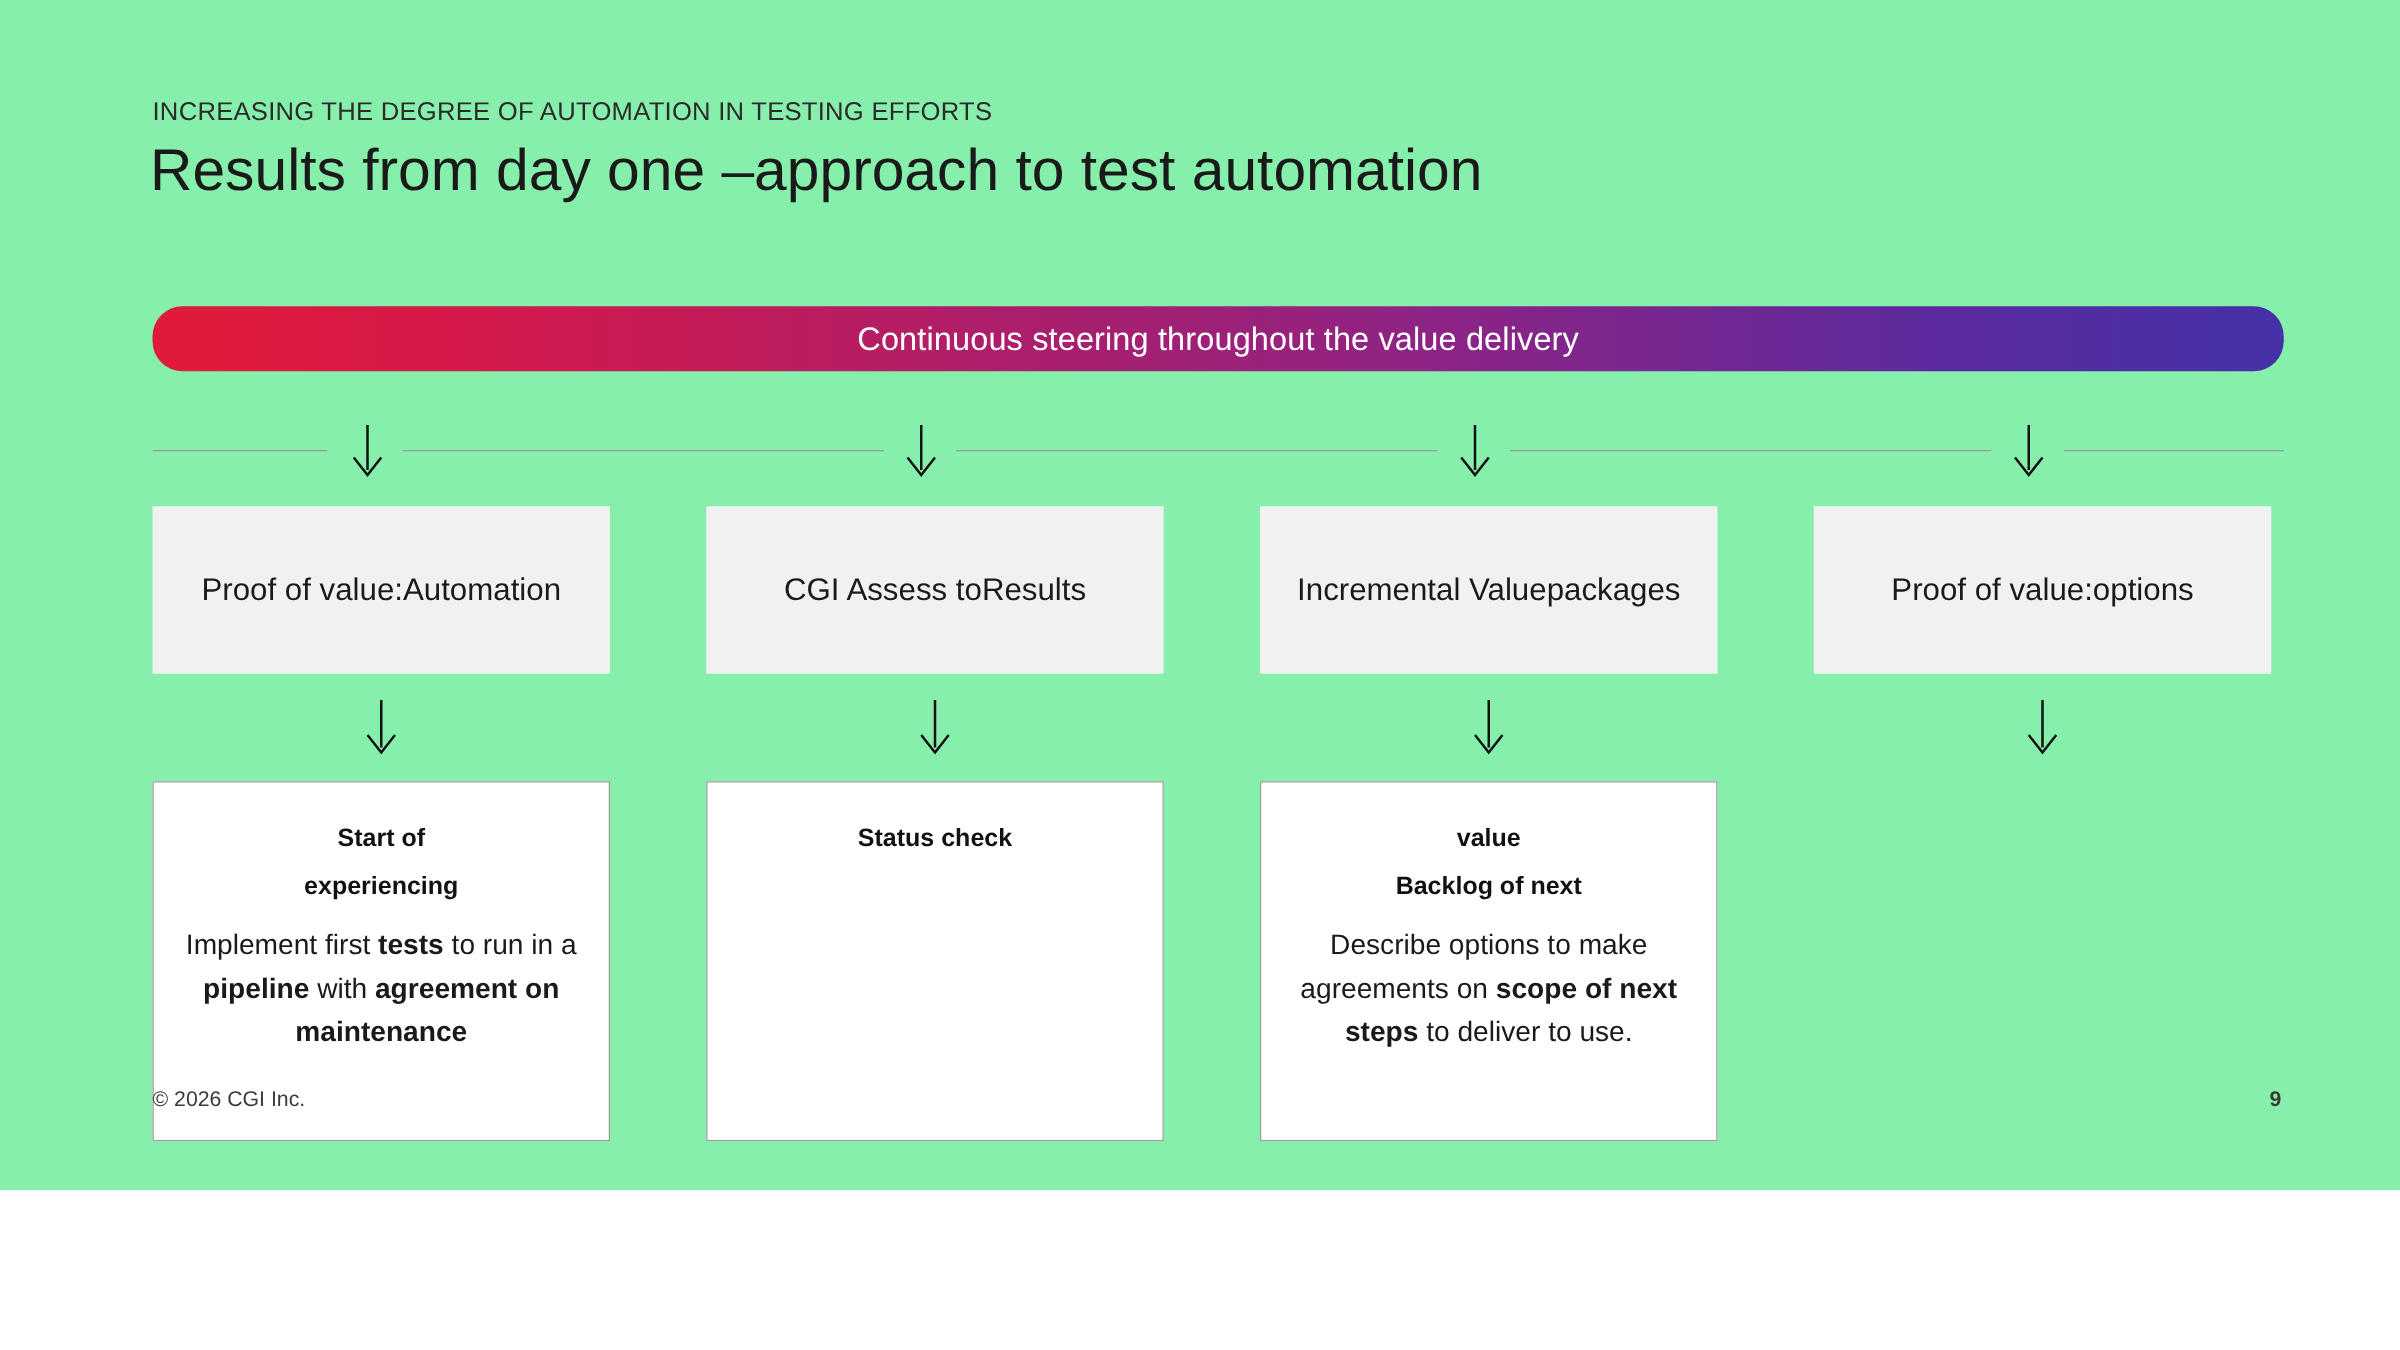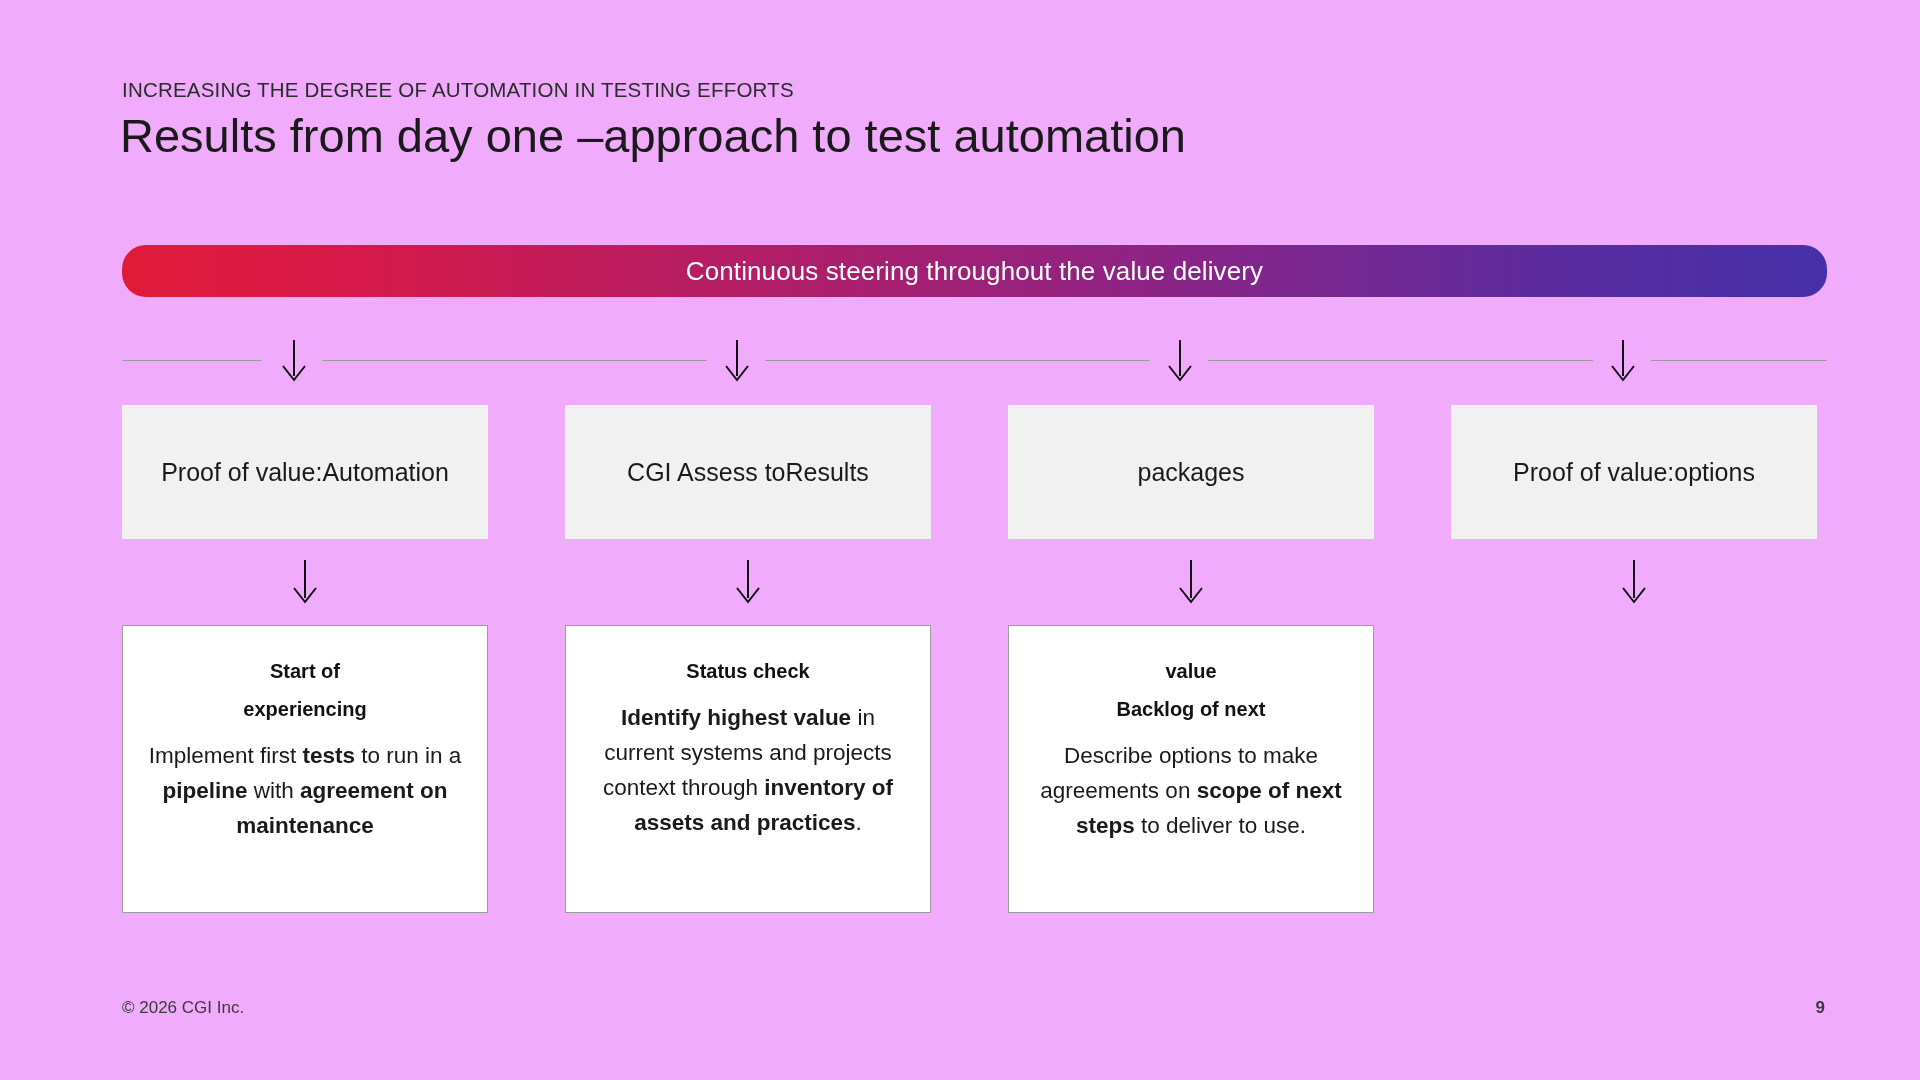--- a/index.html
+++ b/index.html
@@ -8,22 +8,22 @@
     padding: 0;
     width: 1920px;
     height: 1080px;
     background: #ffffff;
     font-family: "Liberation Sans", sans-serif;
     color: #1a1a1a;
   }
   .slide {
     position: relative;
     width: 1920px;
-    height: 1080px;
-    background: #f0abfc;
+    height: 952px;
+    background: #86efac;
     overflow: hidden;
   }
 
   
   .eyebrow {
     position: absolute;
     left: 122px;
     top: 78px;
     font-size: 20.5px;
     letter-spacing: 0.2px;
@@ -237,26 +237,26 @@
       <div class="mid-arrow">
         <svg class="arrow-svg" width="34" height="48" viewBox="0 0 34 48" aria-hidden="true">
           <line x1="17" y1="2" x2="17" y2="40" stroke="#111111" stroke-width="2"></line>
           <polyline points="6,30 17,44 28,30" fill="none" stroke="#111111" stroke-width="2"></polyline>
         </svg>
       </div>
       <div class="detail-box">
         <div class="detail-head">
           <div>Status check</div>
         </div>
-        <div class="detail-body"><b>Identify highest value</b> in current systems and projects context through <b>inventory of assets and practices</b>.</div>
       </div>
     </div>
 
     <div class="col col-2">
       <div class="phase-box">
+        <div class="phase-line">Incremental Value</div>
         <div class="phase-line">packages</div>
       </div>
       <div class="mid-arrow">
         <svg class="arrow-svg" width="34" height="48" viewBox="0 0 34 48" aria-hidden="true">
           <line x1="17" y1="2" x2="17" y2="40" stroke="#111111" stroke-width="2"></line>
           <polyline points="6,30 17,44 28,30" fill="none" stroke="#111111" stroke-width="2"></polyline>
         </svg>
       </div>
       <div class="detail-box">
         <div class="detail-head">

